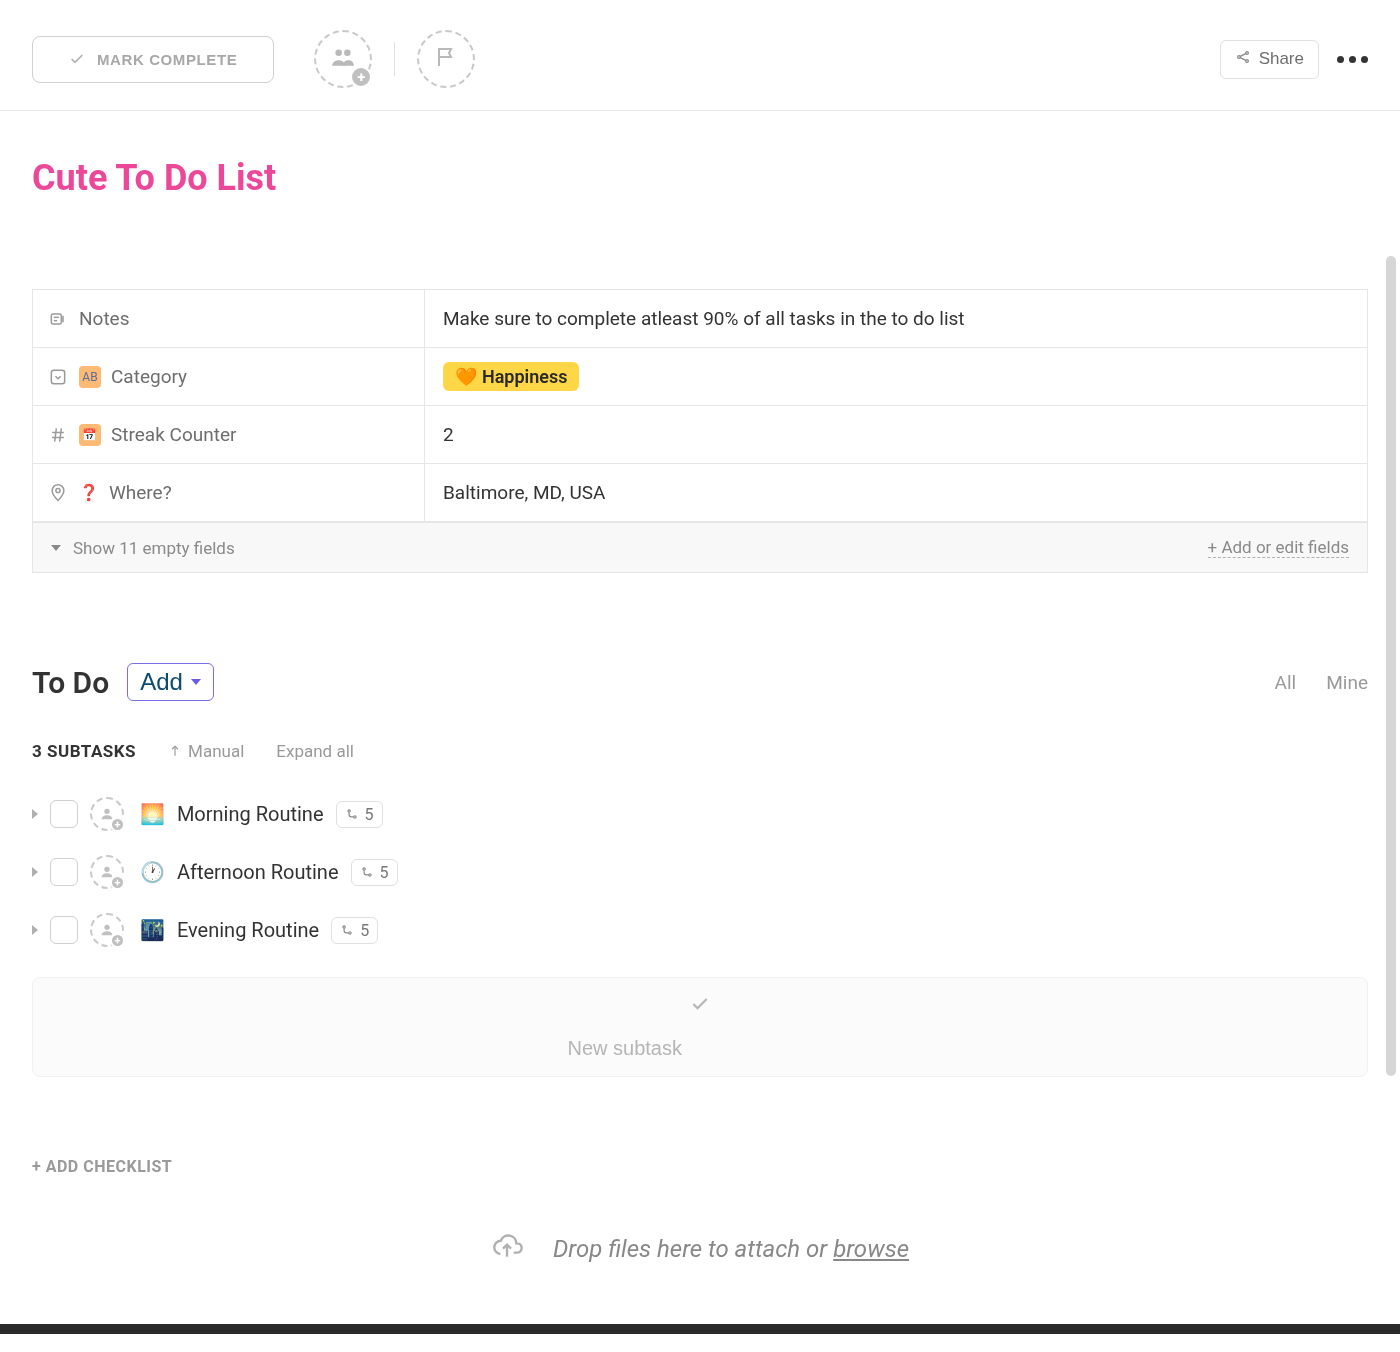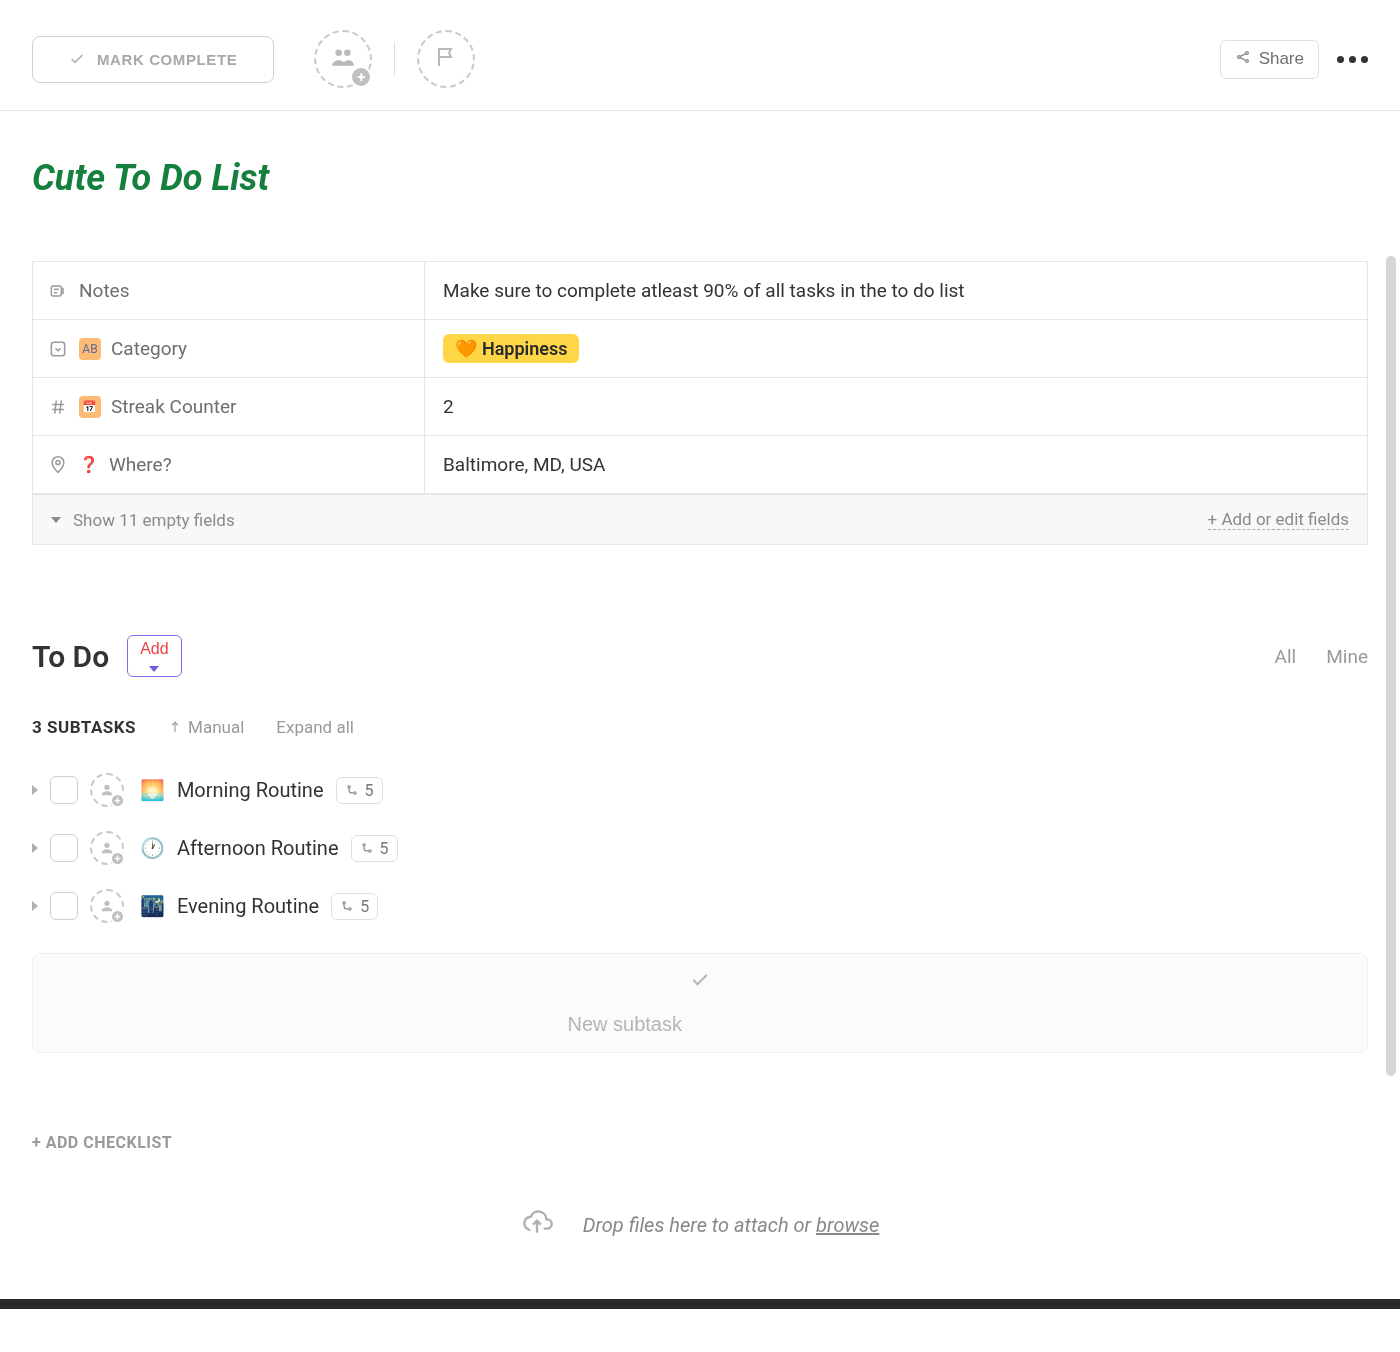--- a/index.html
+++ b/index.html
@@ -82,23 +82,22 @@
   }
   .share-btn svg { width: 16px; height: 16px; fill: none; stroke: #888; stroke-width: 2; }
   .more-btn { cursor: pointer; display: inline-flex; gap: 5px; }
   .more-btn .dot { width: 7px; height: 7px; background: #333; border-radius: 50%; }
 
   
   .content { padding: 46px 32px 0 32px; }
   .page-title {
     font-size: 36px;
     font-weight: 700;
-    color: #15803d;
-    margin-bottom: 62px;
-    font-style: italic;
+    color: #ec4899;
+    margin-bottom: 90px;
   }
 
   
   .fields-table {
     border: 1px solid #e6e6e6;
     border-radius: 0;
     overflow: hidden;
     margin-bottom: 90px;
   }
   .field-row {
@@ -168,29 +167,28 @@
   }
 
   
   .todo-header {
     display: flex; align-items: center; gap: 18px;
     margin-bottom: 40px;
   }
   .todo-title { font-size: 30px; font-weight: 600; color: #333; }
   .add-btn {
     border: 1.5px solid #7a6ee8;
-    color: #ef4444;
+    color: #0c4a6e;
     background: #fff;
     border-radius: 6px;
     padding: 4px 12px;
-    font-size: 16px;
+    font-size: 24px;
     display: inline-flex; align-items: center; gap: 8px;
     cursor: pointer;
     font-weight: 500;
-    flex-direction: column;
   }
   .add-btn .tri {
     width: 0; height: 0;
     border-left: 5px solid transparent;
     border-right: 5px solid transparent;
     border-top: 6px solid #6a5ce0;
   }
   .todo-header .filters {
     margin-left: auto;
     display: flex; gap: 30px;
@@ -280,21 +278,21 @@
     color: #9a9a9a;
     font-size: 16px;
     font-weight: 700;
     letter-spacing: 0.5px;
     cursor: pointer;
   }
 
   .drop-zone {
     margin-top: 36px;
     display: flex; align-items: center; justify-content: center; gap: 30px;
-    color: #888; font-style: italic; font-size: 20px;
+    color: #888; font-style: italic; font-size: 24px;
     padding: 18px 0 36px 0;
   }
   .drop-zone svg { width: 32px; height: 32px; fill: none; stroke: #b0b0b0; stroke-width: 1.8; }
   .drop-zone .browse { font-style: italic; color: #888; text-decoration: underline; cursor: pointer; }
 
   .bottom-bar { height: 10px; background: #2a2a2a; margin-top: 20px; }
   .right-scrollbar {
     position: absolute;
     top: 256px;
     right: 4px;

